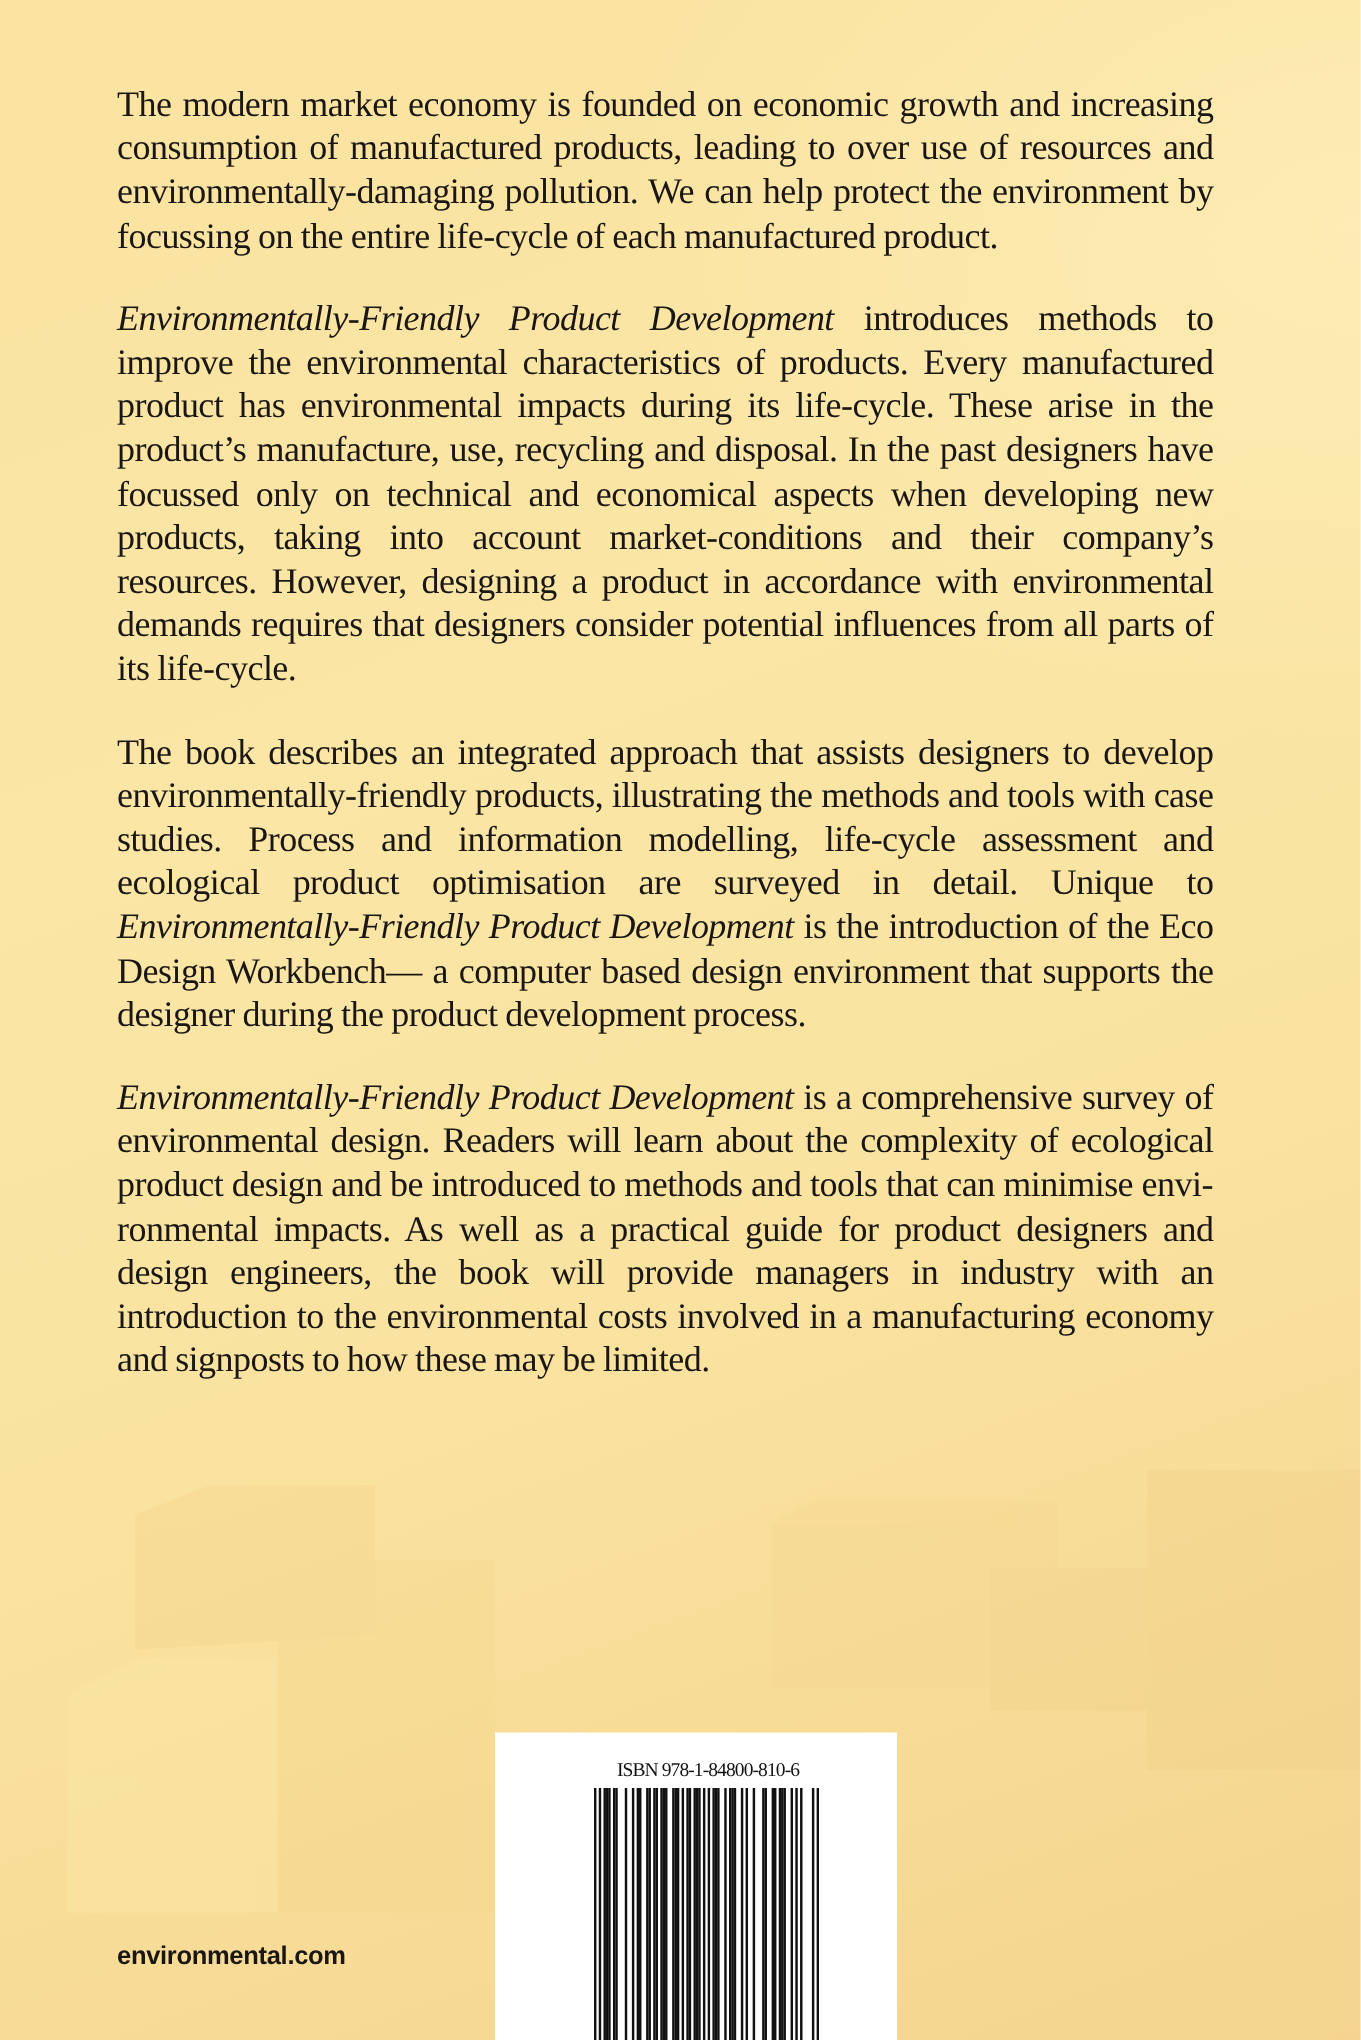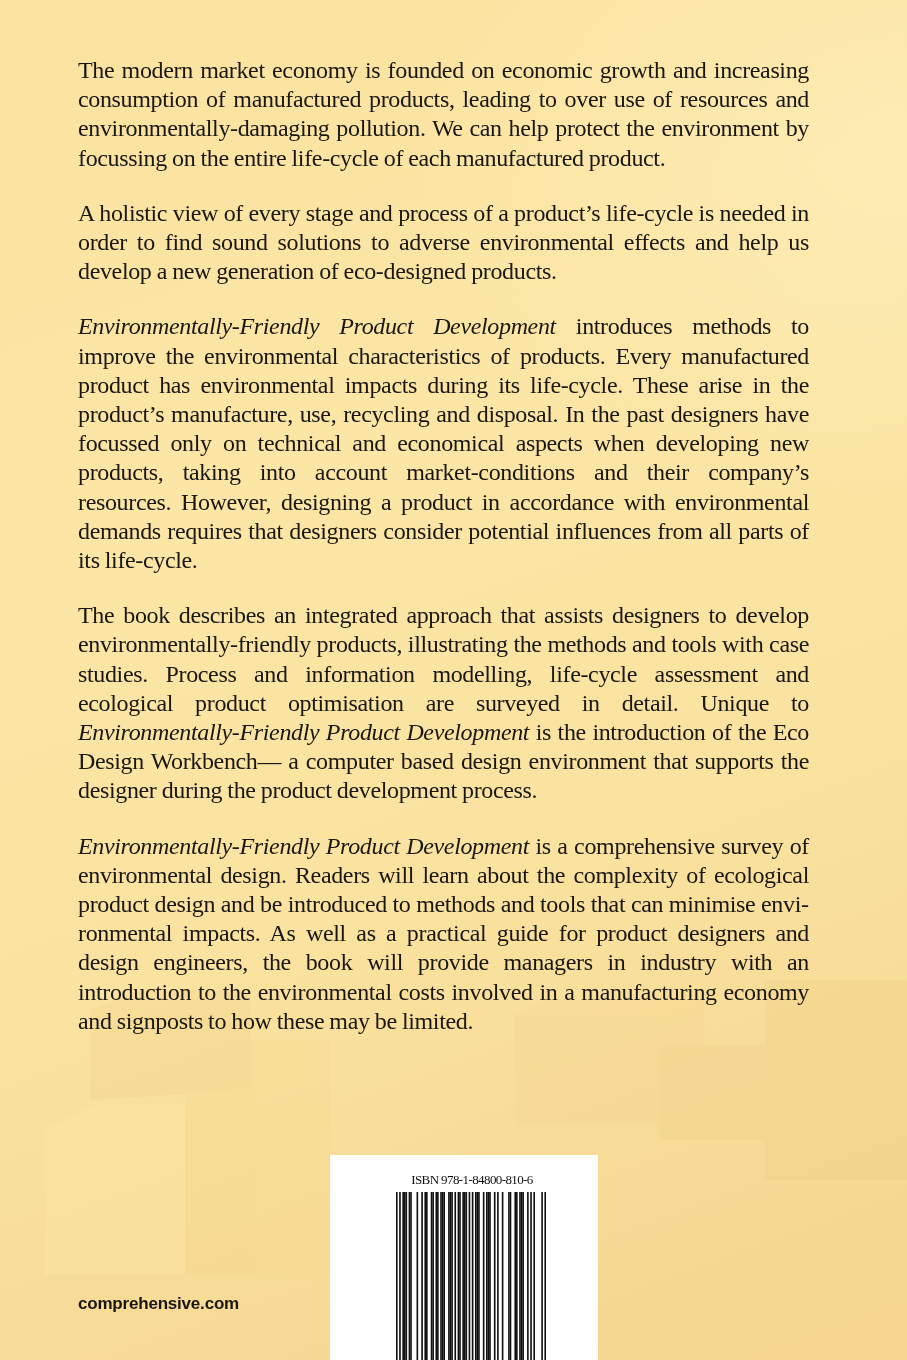--- a/index.html
+++ b/index.html
@@ -55,21 +55,20 @@
     <path d="M185 1275 L185 1070 L235 1040 L330 1040 L330 1275 Z" fill="#f6d98e"></path>
     <path d="M90 1100 L90 1010 L140 990 L250 990 L250 1090 Z" fill="#f3d48c"></path>
     <path d="M515 1125 L515 1015 L545 1000 L705 1000 L705 1125 Z" fill="#f5d690"></path>
     <path d="M660 1140 L660 1045 L907 1045 L907 1140 Z" fill="#f1d089"></path>
     <path d="M765 980 L765 1180 L907 1180 L907 980 Z" fill="#f0cf87"></path>
   </g>
 </svg>
 
 <div class="text-block">
   <p><span>The modern market economy is founded on economic growth and increasing consumption of manufactured products, leading to over use of resources and environmentally-damaging pollution. We can help protect the environment by focussing on the entire life-cycle of each manufactured product.</span></p>
-  <p><span>A holistic view of every stage and process of a product’s life-cycle is needed in order to find sound solutions to adverse environmental effects and help us develop a new generation of eco-designed products.</span></p>
   <p><i>Environmentally-Friendly Product Development</i><span> introduces methods to improve the environmental characteristics of products. Every manufactured product has environmental impacts during its life-cycle. These arise in the product’s manu­facture, use, recycling and disposal. In the past designers have focussed only on technical and economical aspects when developing new products, taking into account market-conditions and their company’s resources. However, designing a product in accordance with environmental demands requires that designers consider potential influences from all parts of its life-cycle.</span></p>
   <p><span>The book describes an integrated approach that assists designers to develop environmentally-friendly products, illustrating the methods and tools with case studies. Process and information modelling, life-cycle assessment and ecological product optimisation are surveyed in detail. Unique to </span><i>Environmentally-Friendly Product Development</i><span> is the introduction of the Eco Design Workbench— a computer based design environment that supports the designer during the product development process.</span></p>
   <p><i>Environmentally-Friendly Product Development</i><span> is a comprehensive survey of environmental design. Readers will learn about the complexity of ecological product design and be introduced to methods and tools that can minimise envi­ronmental impacts. As well as a practical guide for product designers and design engineers, the book will provide managers in industry with an introduction to the environmental costs involved in a manufacturing economy and signposts to how these may be limited.</span></p>
 </div>
 
 <div class="barcode-box">
   <div class="isbn">ISBN 978-1-84800-810-6</div>
   <svg class="bars" id="bars" viewBox="0 0 150 197" preserveAspectRatio="none">
       <rect x="0.000" y="0" width="1.629" height="197" fill="#111"></rect>
       <rect x="3.158" y="0" width="1.629" height="197" fill="#111"></rect>
@@ -119,13 +118,13 @@
       <rect x="126.316" y="0" width="1.629" height="178" fill="#111"></rect>
       <rect x="131.053" y="0" width="1.629" height="178" fill="#111"></rect>
       <rect x="134.211" y="0" width="1.629" height="178" fill="#111"></rect>
       <rect x="137.368" y="0" width="1.629" height="178" fill="#111"></rect>
       <rect x="145.263" y="0" width="1.629" height="197" fill="#111"></rect>
       <rect x="148.421" y="0" width="1.629" height="197" fill="#111"></rect>
     </svg>
 
 </div>
 
-<div class="site">comprehensive.com</div>
+<div class="site">environmental.com</div>
 
 </body></html>

